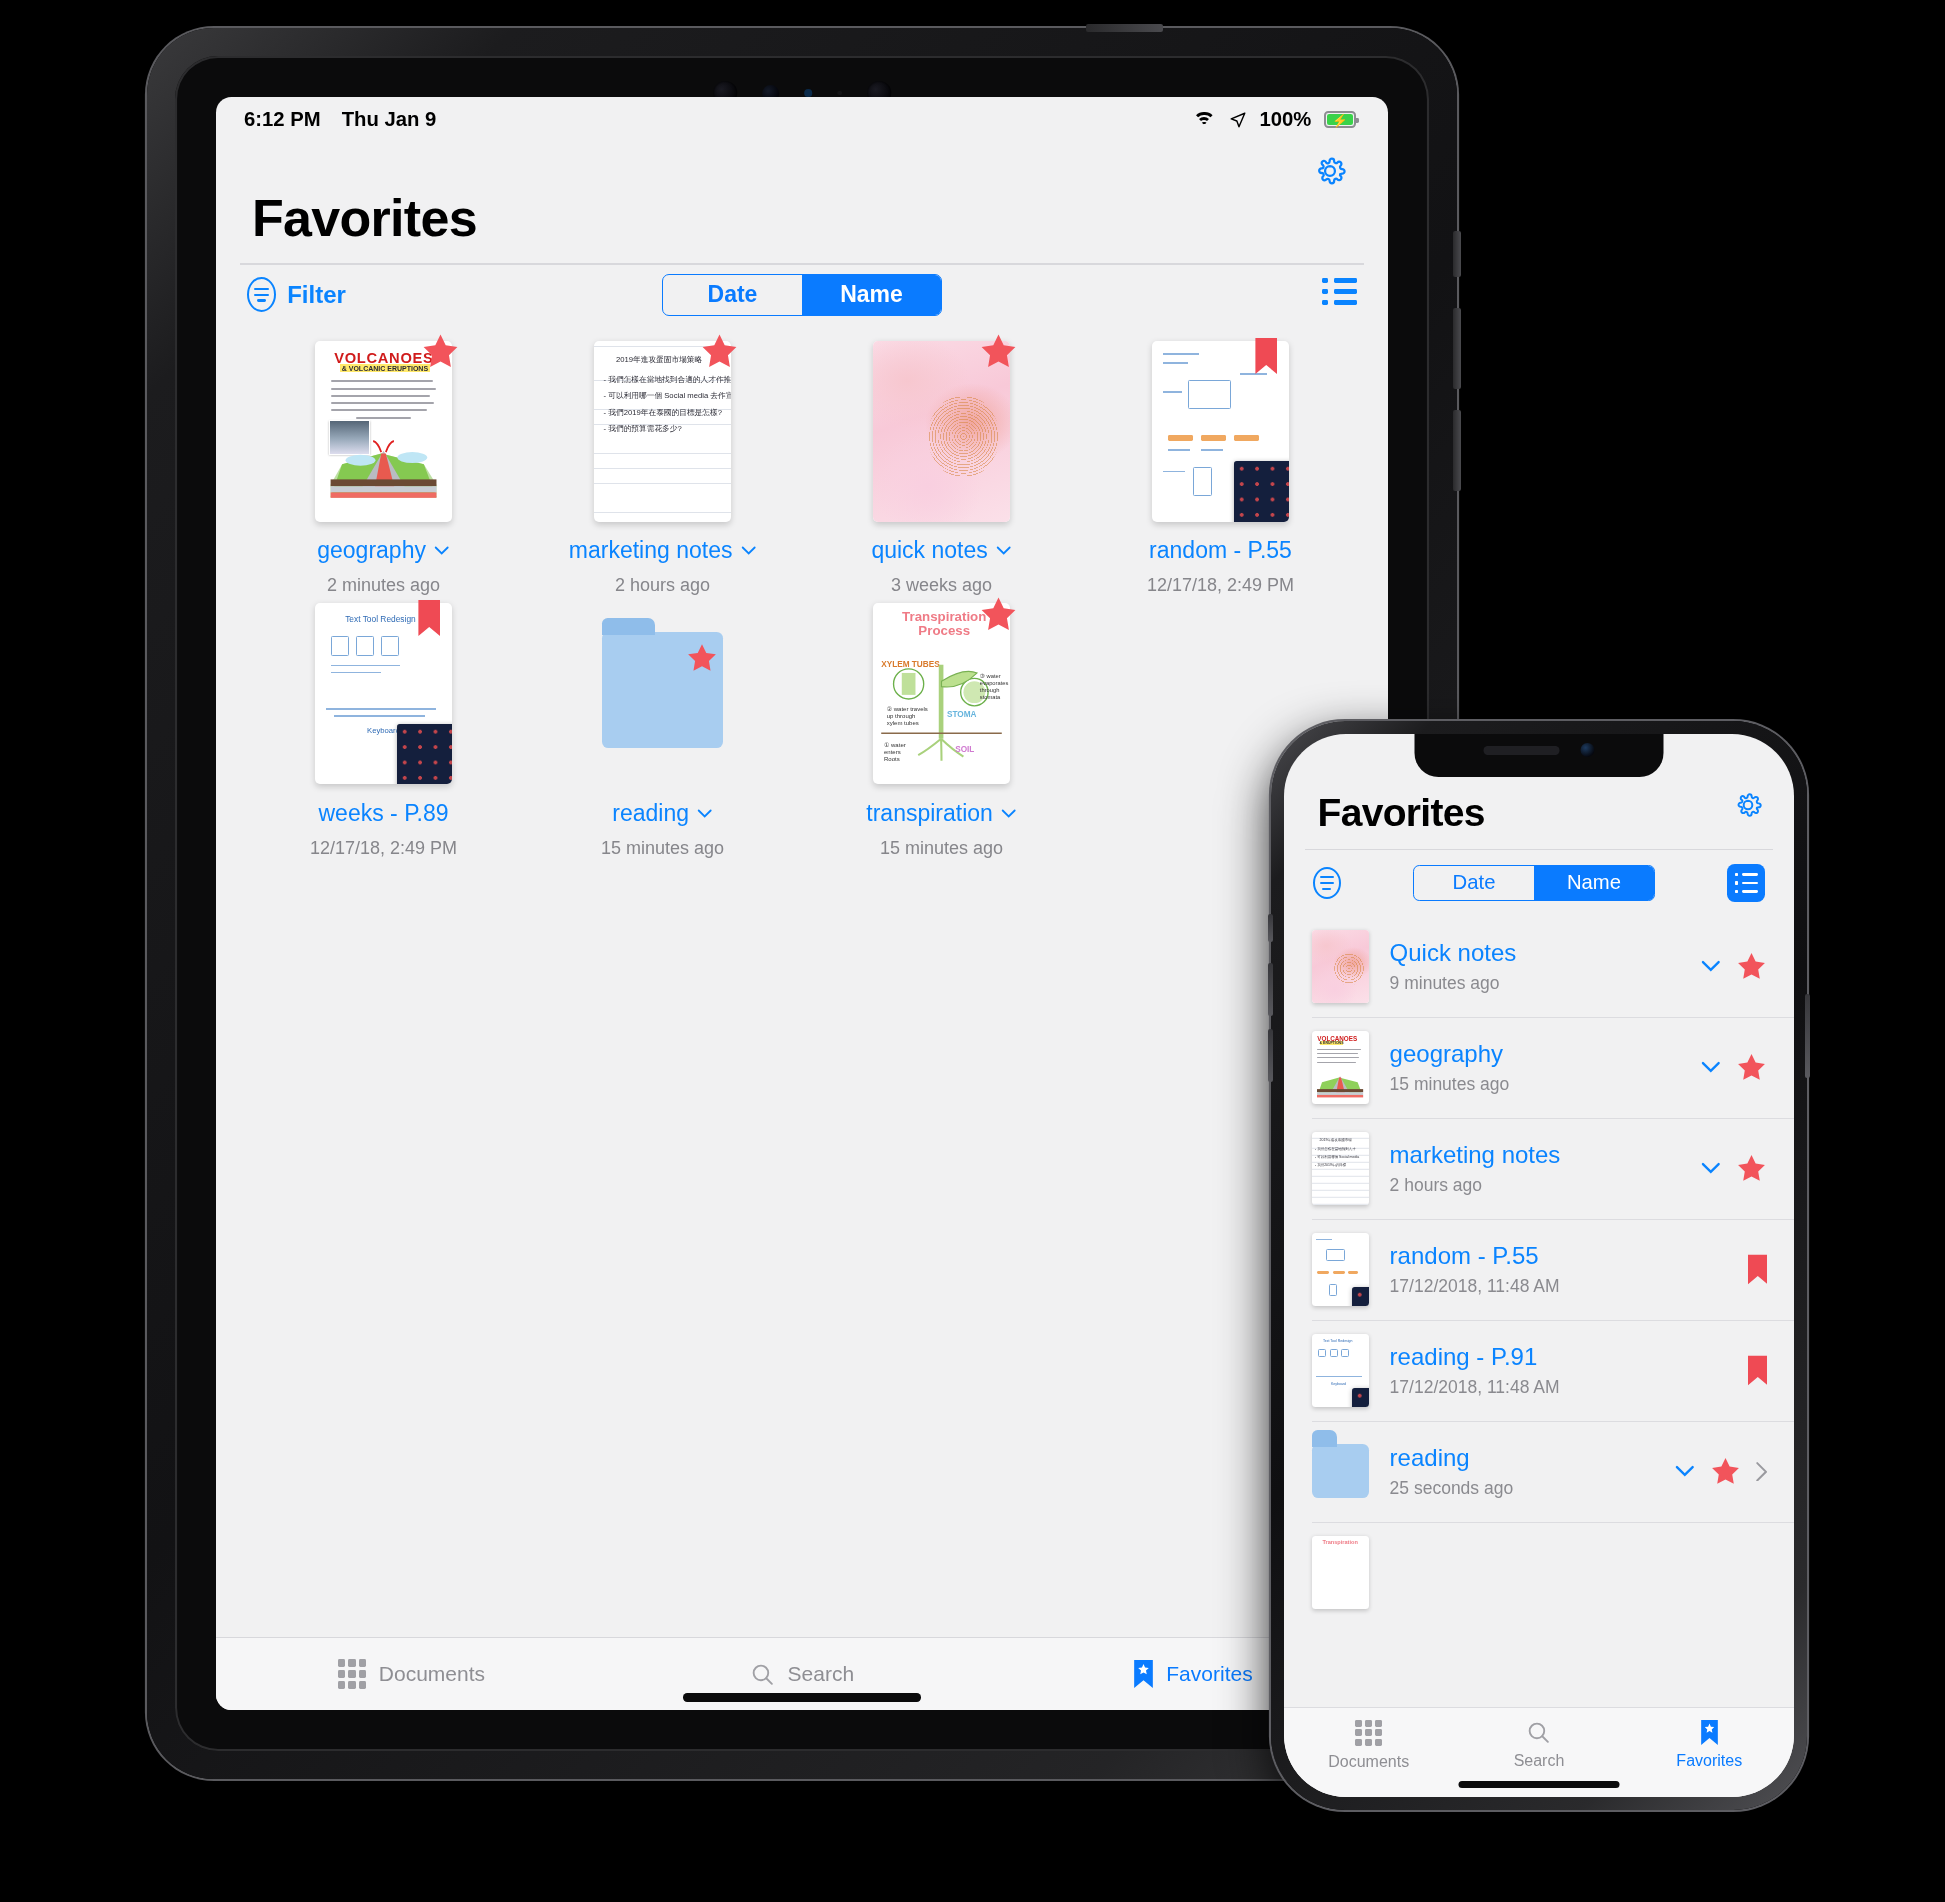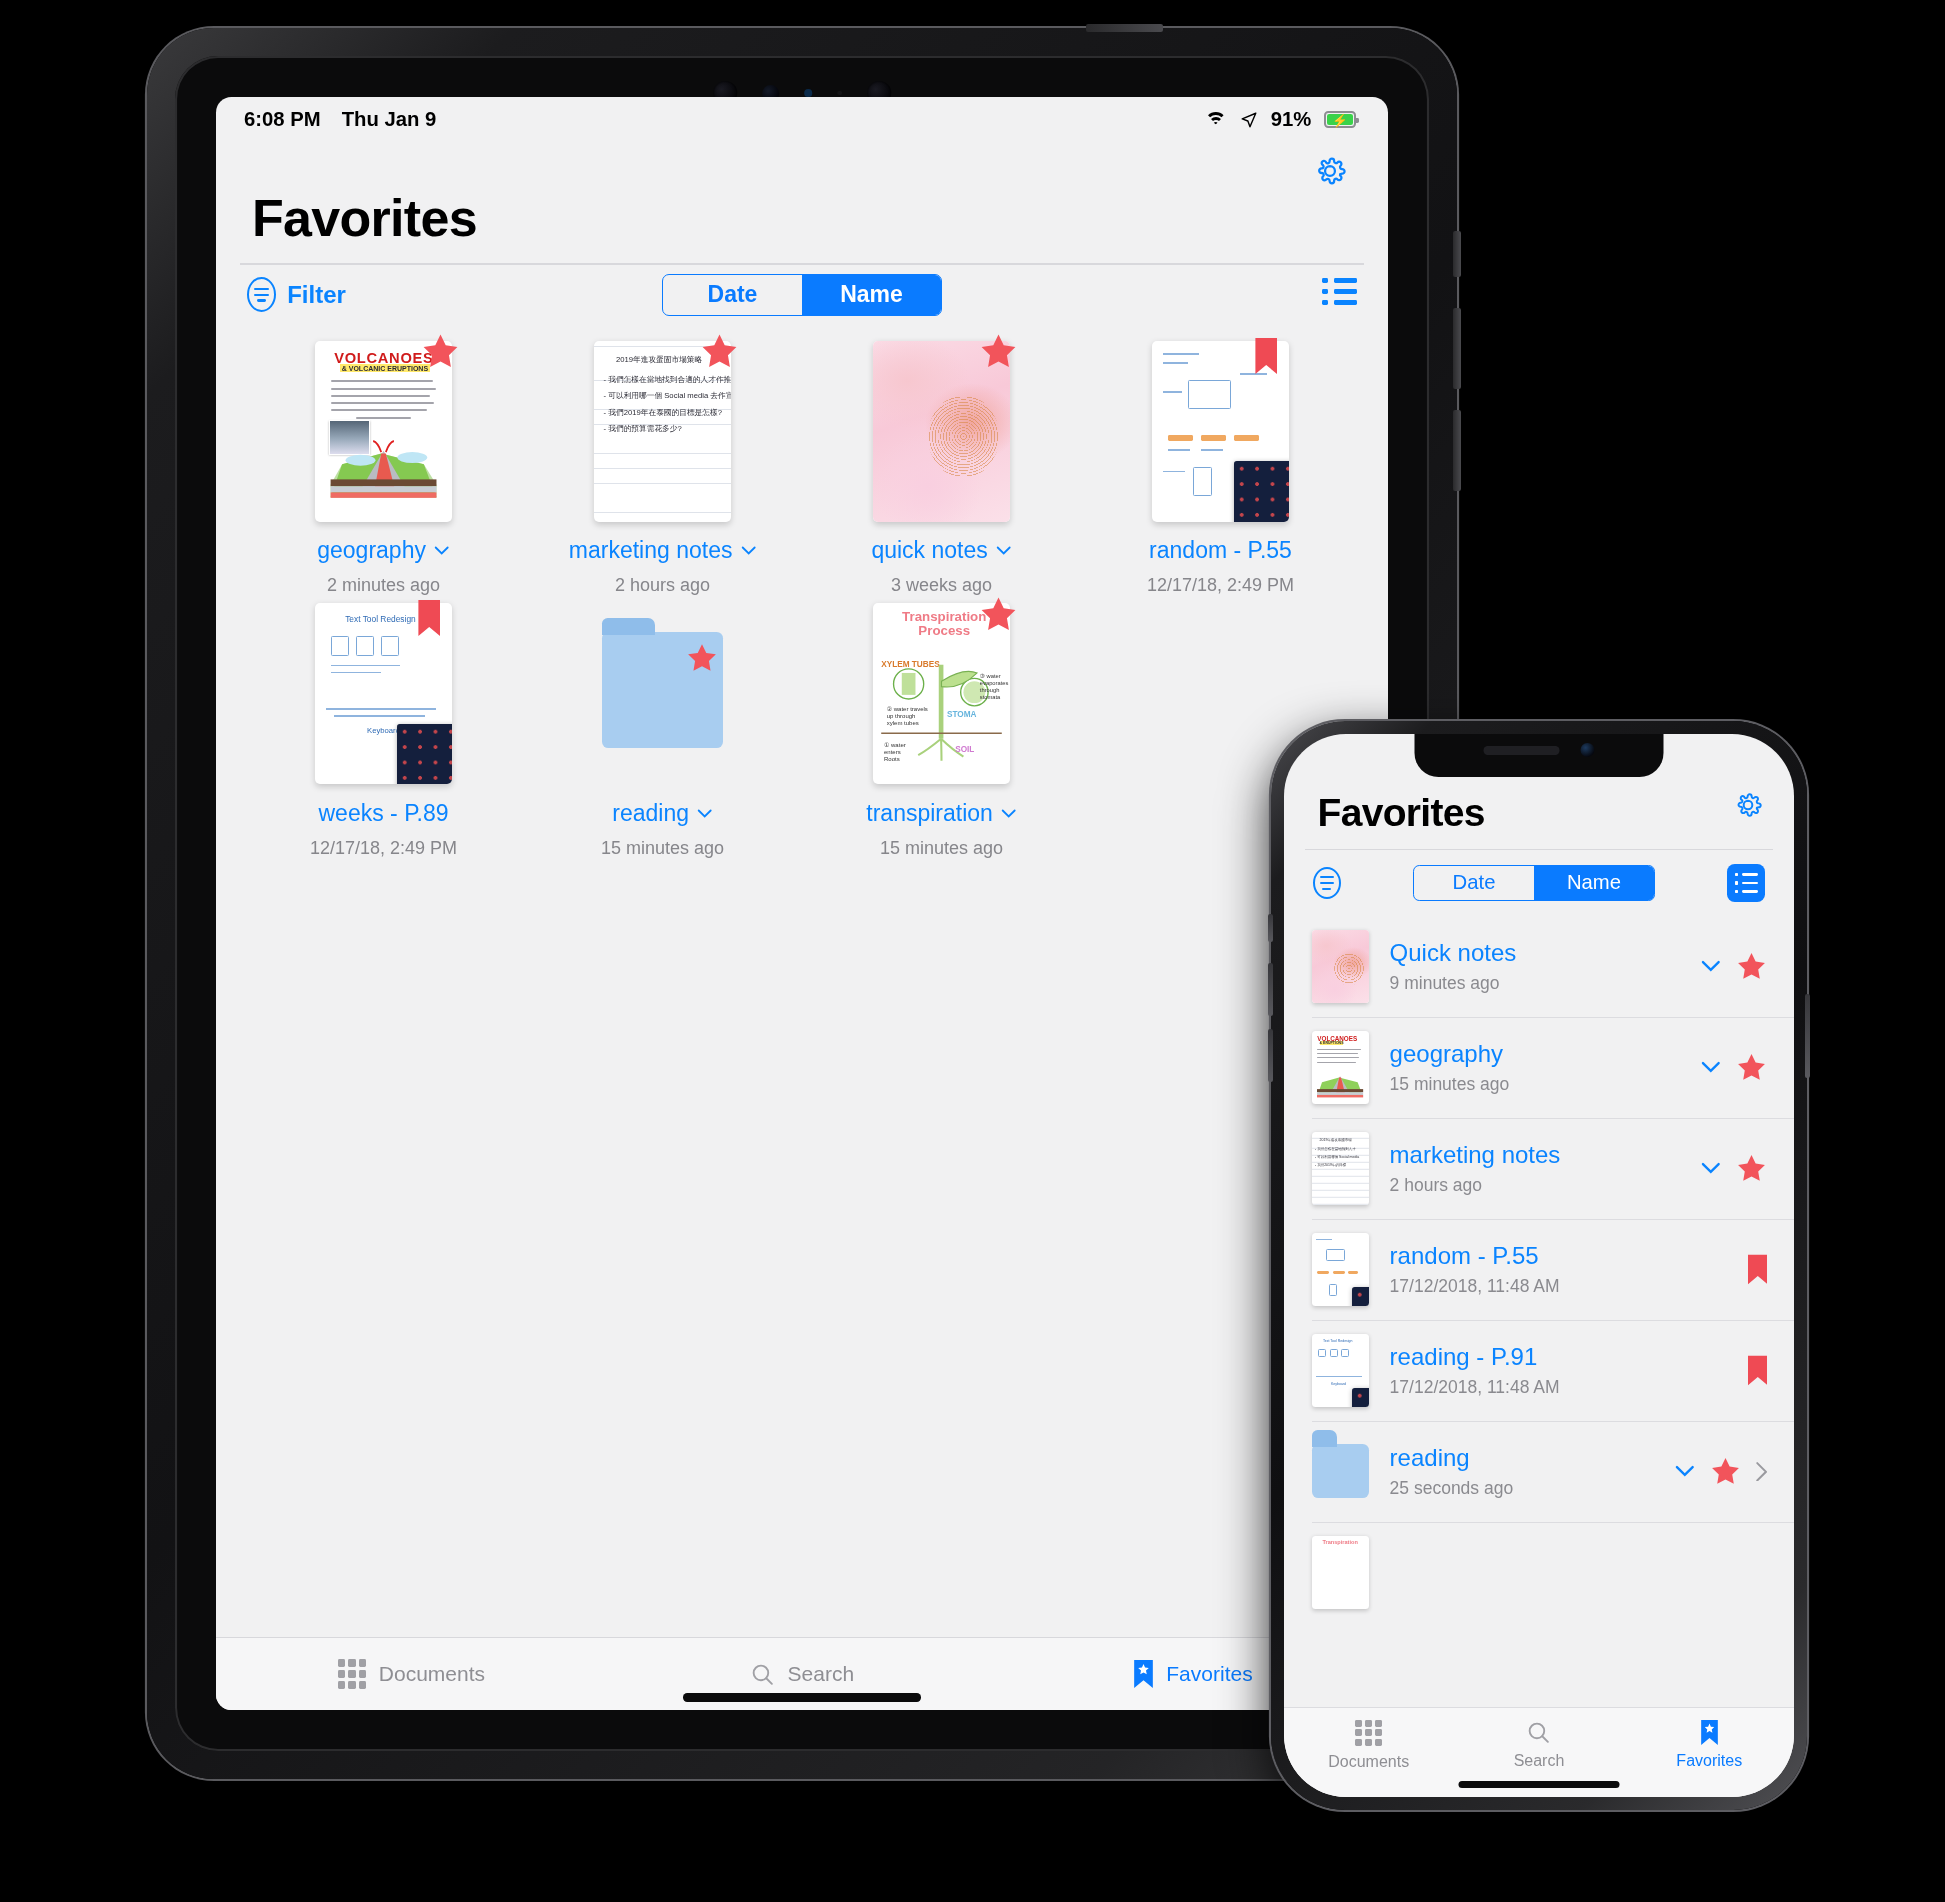--- a/index.html
+++ b/index.html
@@ -232,33 +232,33 @@
         <div class="cam-md"></div>
         <div class="cam-sm"></div>
         <div class="cam-xs"></div>
         <div class="cam-lg"></div>
       </div>
 
       <div class="ipad-screen">
 
         <div class="ip-status">
           <div class="left">
-            <span>6:08 PM</span>
+            <span>6:12 PM</span>
             <span>Thu Jan 9</span>
           </div>
           <div class="right">
             <span class="wifi-ico">
                 <i></i>
                 <i></i>
                 <i></i>
               </span>
             <svg width="18" height="18" viewBox="0 0 24 24">
               <path d="M21 3 3 10.5l7.5 2.8L13.3 21z" fill="none" stroke="#000" stroke-width="1.9" stroke-linejoin="round"></path>
             </svg>
-            <span>91%</span>
+            <span>100%</span>
             <span class="batt">
                 <i></i>
                 <b class="bolt">⚡</b>
               </span>
           </div>
         </div>
 
         <div class="ip-body">
 
           <div class="ip-gear">

